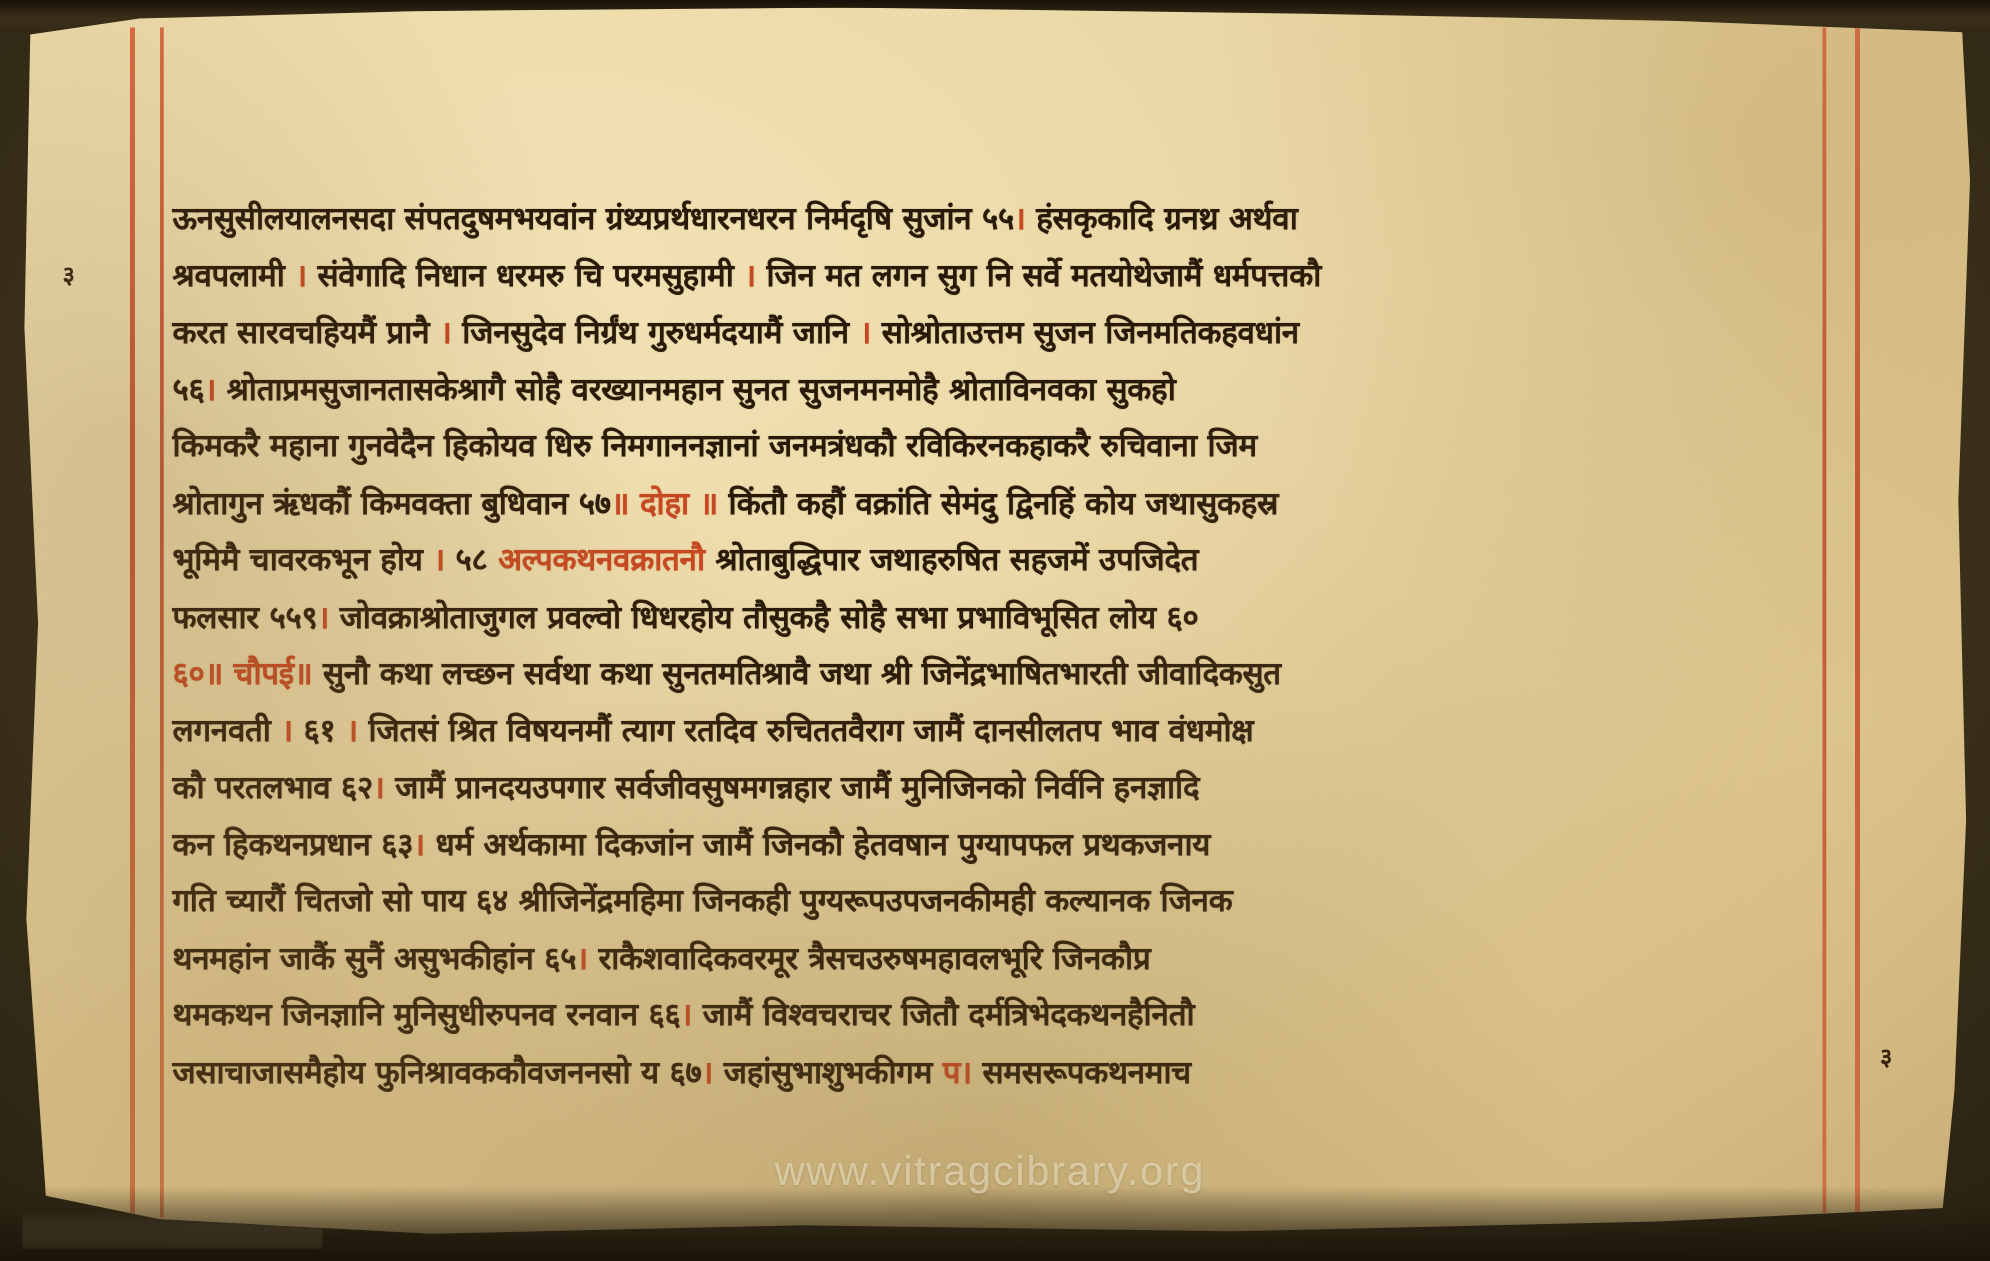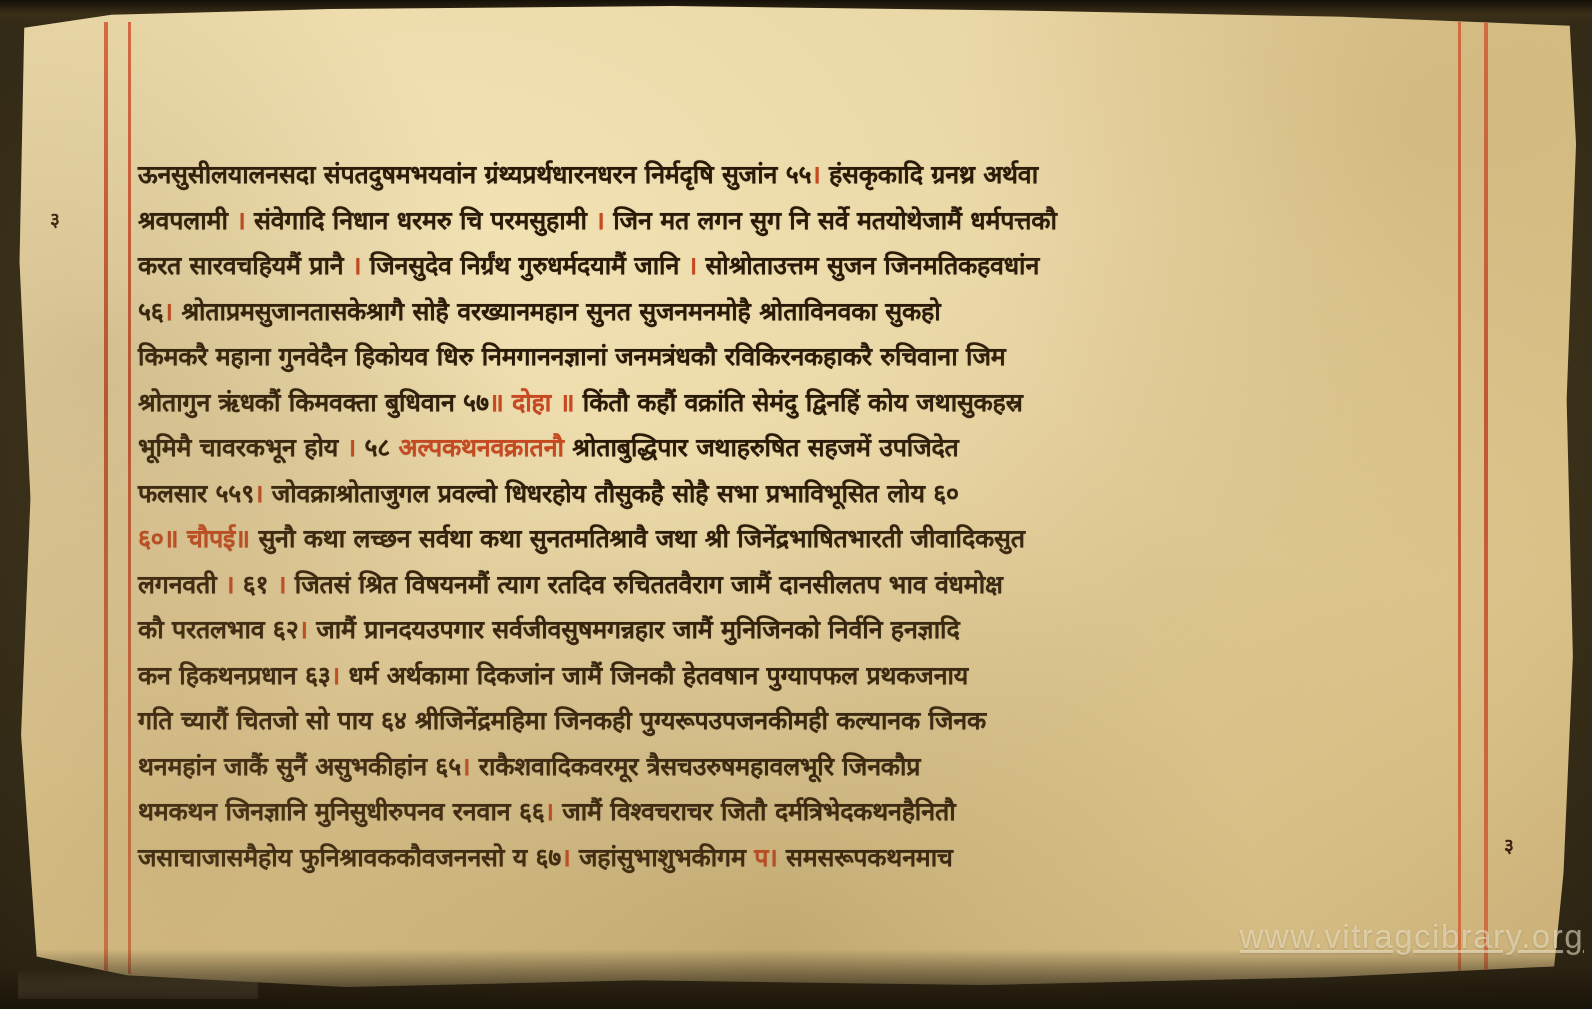--- a/index.html
+++ b/index.html
@@ -125,28 +125,27 @@
   }
   
   #text-block { filter: saturate(1.02) contrast(1.02); }
 
   
   #watermark {
     position: absolute;
     left: 0;
     top: 918px;
     width: 1584px;
-    text-align: right;
+    text-align: center;
     color: rgba(246,238,214,0.55);
     font-family: "Liberation Sans", sans-serif;
     font-size: 33px;
     letter-spacing: 1.5px;
     pointer-events: none;
     text-shadow: 0 1px 2px rgba(90,70,35,0.25);
-    text-decoration: underline;
   }
 
   
   #edge-fray {
     position: absolute;
     left: 18px;
     bottom: 10px;
     width: 240px;
     height: 30px;
     background: linear-gradient(to top, rgba(210,190,150,0.55), rgba(210,190,150,0));

